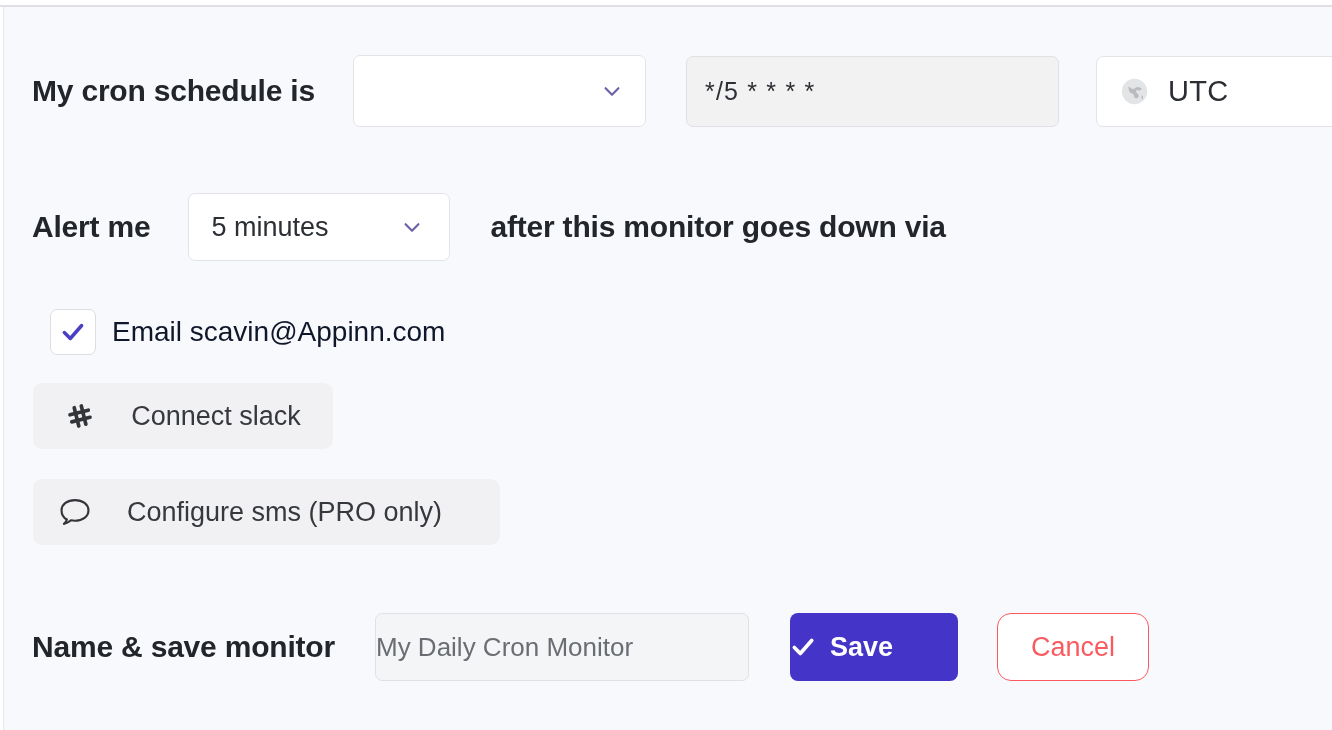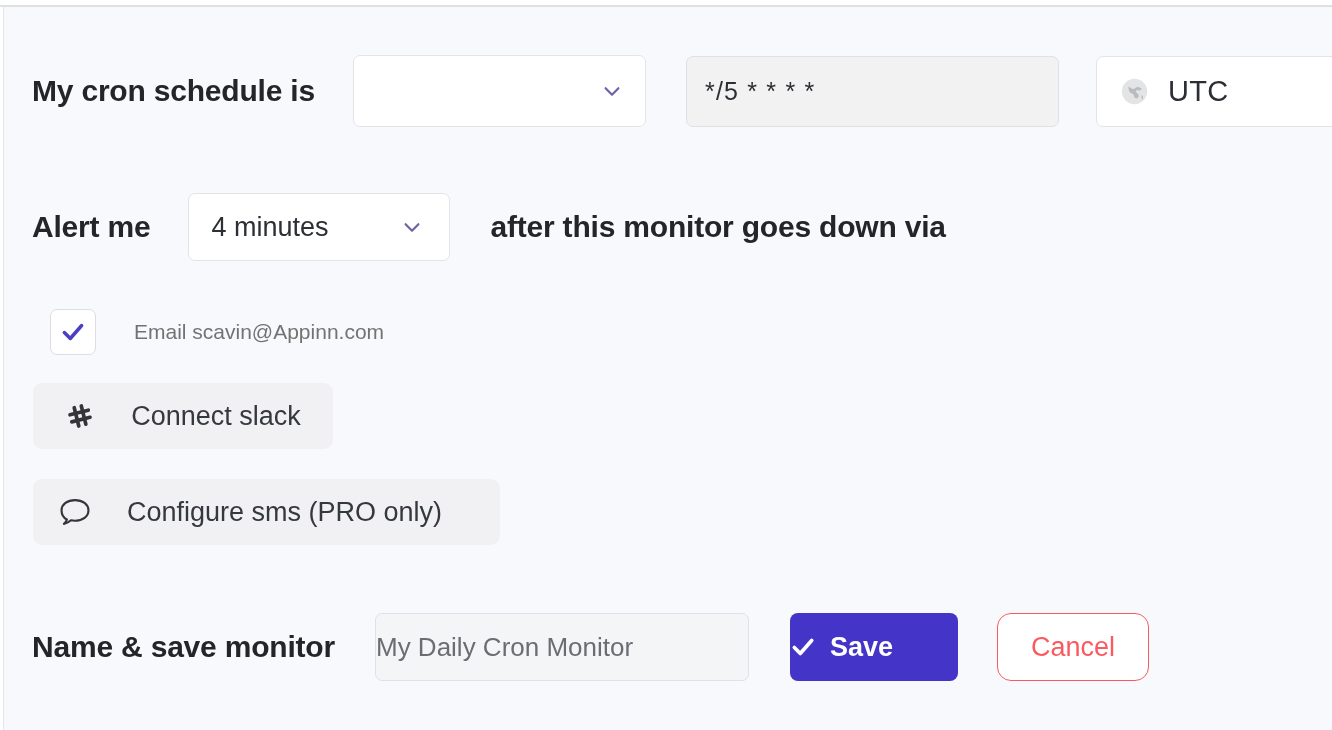--- a/index.html
+++ b/index.html
@@ -179,23 +179,22 @@
     background: #ffffff;
     border: 1px solid #dddee2;
     border-radius: 7px;
     display: flex;
     align-items: center;
     justify-content: center;
     flex: 0 0 auto;
   }
   #email-checkbox svg { width: 26px; height: 26px; display: block; }
   #email-label {
-    font-size: 21px;
-    color: #737373;
-    margin-left: 22px;
+    font-size: 28px;
+    color: #0f172a;
     white-space: nowrap;
   }
 
   
   .channel-btn {
     box-sizing: border-box;
     background: #f1f1f3;
     border: none;
     border-radius: 9px;
     display: flex;
@@ -335,21 +334,21 @@
         </svg>
         <span id="timezone-value">UTC</span>
       </div>
     </div>
 
     <div class="row" id="row-alert">
 
       <div class="heading">Alert me</div>
 
       <div class="select-box" id="alert-delay-select">
-        <span id="alert-delay-value">4 minutes</span>
+        <span id="alert-delay-value">5 minutes</span>
         <span class="chev">
           <svg viewBox="0 0 24 24" fill="none" stroke="#6f62a6" stroke-width="2.4" stroke-linecap="round" stroke-linejoin="round">
             <polyline points="5,9 12,16 19,9"></polyline>
           </svg>
         </span>
       </div>
 
       <div class="heading">after this monitor goes down via</div>
     </div>
 

